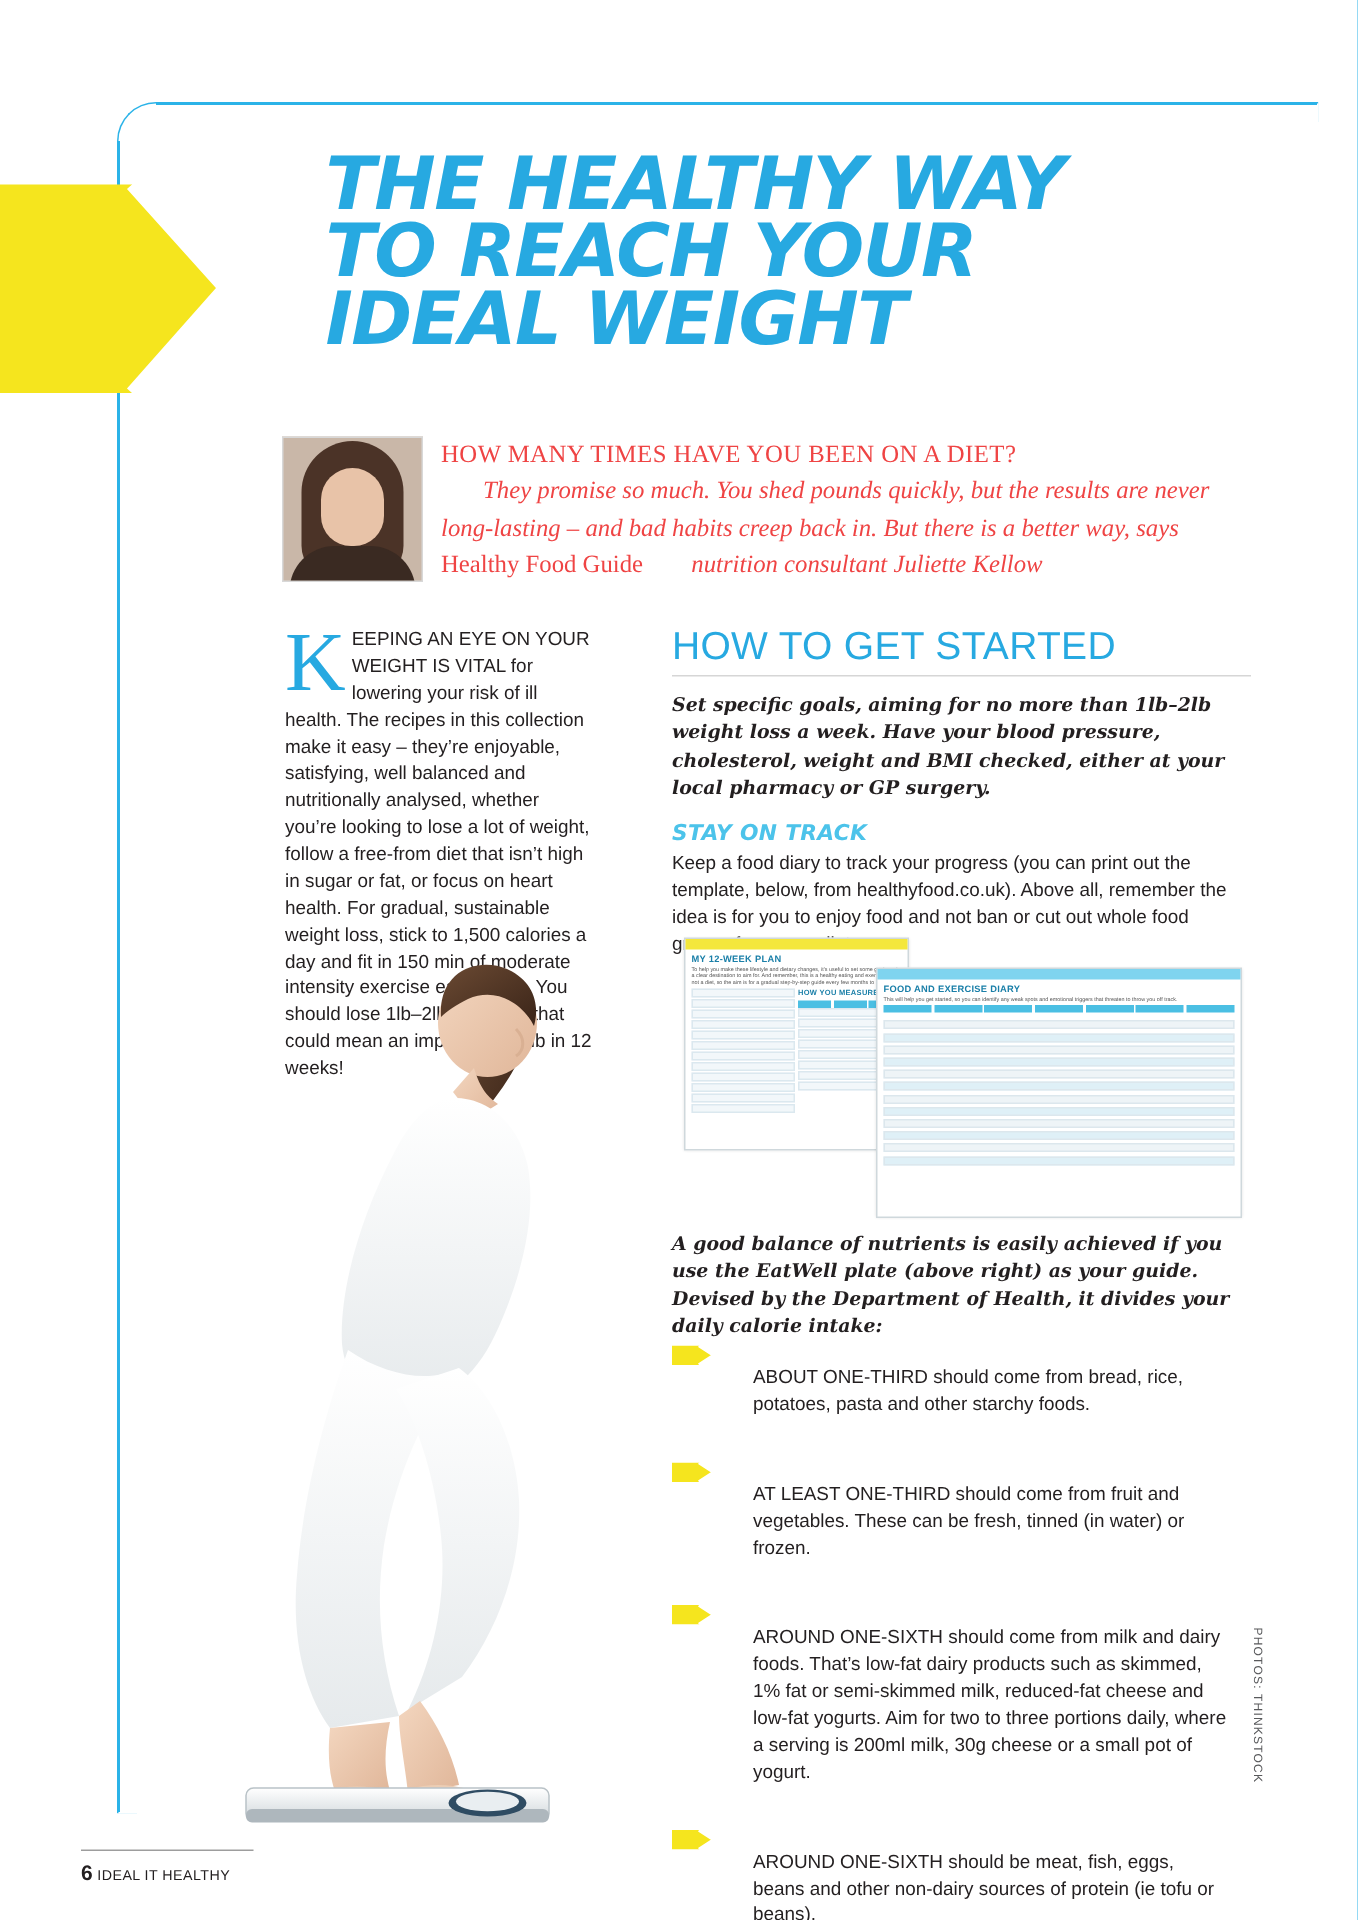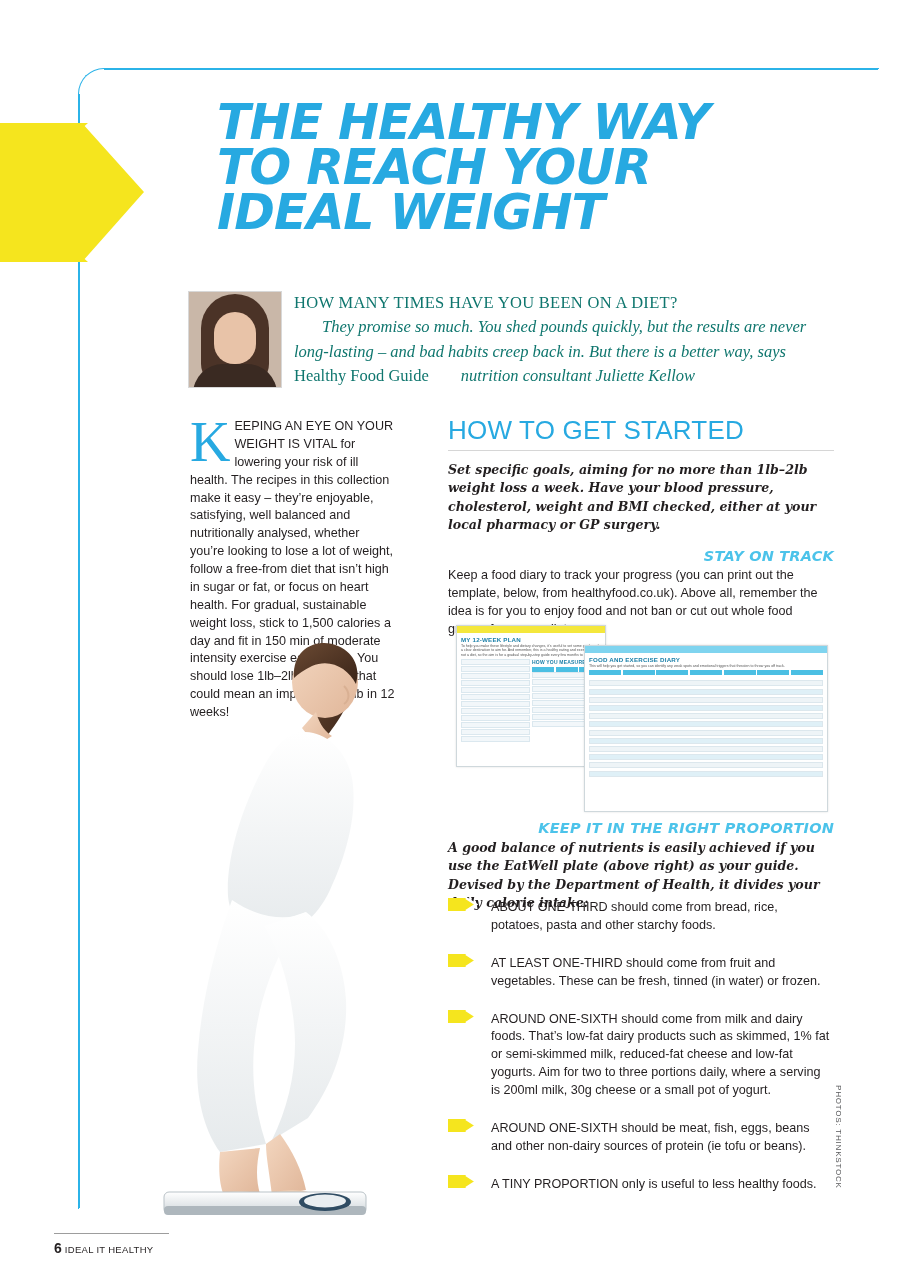--- a/index.html
+++ b/index.html
@@ -38,21 +38,21 @@
     position:absolute;left:188px;top:291px;width:92px;height:95px;
     background:#c9b7a8;border:1px solid #d8d8d8;overflow:hidden;
   }
   .portrait .hair{position:absolute;left:12px;top:2px;width:68px;height:92px;background:#4b3327;border-radius:34px 34px 22px 22px;}
   .portrait .face{position:absolute;left:25px;top:20px;width:42px;height:52px;background:#e8c3a8;border-radius:21px 21px 20px 20px;}
   .portrait .shoulders{position:absolute;left:4px;top:72px;width:84px;height:30px;background:#3a2a22;border-radius:40px 40px 0 0;}
   .portrait .bg{position:absolute;left:0;top:0;width:100%;height:100%;background:linear-gradient(#cfc7bd,#bdb3a6);z-index:-1;}
   .standfirst{
     position:absolute;left:294px;top:291px;width:540px;
     font-family:"Liberation Serif", serif;
-    font-size:16.5px;line-height:1.48;color:#0f766e;
+    font-size:16.5px;line-height:1.48;color:#ef4444;
   }
   .standfirst .q{display:block;letter-spacing:.3px;}
   .standfirst .it{font-style:italic;margin-left:28px;}
   
   .leftcol{
     position:absolute;left:190px;top:418px;width:205px;
     font-size:12.6px;line-height:1.42;color:#231f20;
   }
   .dropcap{
     float:left;font-family:"Liberation Serif", serif;
@@ -67,21 +67,20 @@
   }
   .rule{height:1px;background:#d6d6d6;margin:2px 0 10px 0;}
   .lead-bold{
     font-family:"DejaVu Serif", serif;font-weight:bold;font-style:italic;
     font-size:12.6px;line-height:1.45;margin:0 0 14px 0;
   }
   .h3{
     color:#4cc3ea;font-weight:bold;font-style:italic;font-size:14.5px;
     letter-spacing:.2px;text-transform:uppercase;margin:0 0 3px 0;
     font-family:"DejaVu Sans", sans-serif;
-    text-align:right;
   }
   .body{font-size:12.6px;line-height:1.42;margin:0;}
   
   .shots{position:absolute;left:448px;top:615px;width:386px;height:190px;}
   .shot{position:absolute;background:#ffffff;border:1px solid #cfd8dc;box-shadow:0 0 2px rgba(0,0,0,.12);}
   .shot-a{left:8px;top:10px;width:148px;height:140px;}
   .shot-b{left:136px;top:30px;width:242px;height:165px;}
   .shot-band{height:7px;background:#f4e73c;width:100%;}
   .shot-band2{height:7px;background:#7fd4ef;width:100%;}
   .shot-title{font-size:6.2px;font-weight:bold;color:#1a7fa8;padding:3px 4px 1px 4px;letter-spacing:.2px;}
@@ -93,21 +92,21 @@
   .mini-col{flex:1;}
   .mini-cell{height:3.4px;background:#f2f7fa;margin-bottom:1.6px;border:.4px solid #dbe8ef;}
   .shot-hdr{display:flex;gap:1.5px;padding:2px 4px;}
   .shot-hdr span{flex:1;height:5px;background:#4bbfe3;}
   
   .bullets{position:absolute;left:448px;top:895px;width:386px;}
   .bullet{display:flex;margin-bottom:12px;}
   .chev{
     flex:0 0 auto;width:30px;height:13px;margin:2px 9px 0 0;position:relative;
   }
-  .bullet p{margin:4px;font-size:12.6px;line-height:1.42;}
+  .bullet p{margin:15px;font-size:12.6px;line-height:1.42;}
   
   .credit{
     position:absolute;left:834px;top:1085px;
     writing-mode:vertical-rl;
     font-size:8px;letter-spacing:.8px;color:#58595b;
   }
   
   .footer-rule{position:absolute;left:54px;top:1233px;width:115px;height:1px;background:#9d9d9d;}
   .folio{position:absolute;left:54px;top:1240px;font-size:11px;color:#231f20;}
   .folio b{font-size:14px;color:#231f20;}
@@ -224,21 +223,20 @@
       <div class="mini-row alt"></div>
       <div class="mini-row"></div>
       <div class="mini-row alt"></div>
       <div class="mini-row"></div>
       <div class="mini-row alt"></div>
     </div>
   </div>
 </div>
 
 <div style="position:absolute;left:448px;top:820px;width:386px;">
-  <h3 class="h3">KEEP IT IN THE RIGHT PROPORTION</h3>
   <p class="lead-bold" style="margin-bottom:0;">A good balance of nutrients is easily achieved if you use the EatWell plate (above right) as your guide. Devised by the Department of Health, it divides your daily calorie intake:</p>
 </div>
 
 <div class="bullets">
 
   <div class="bullet">
     <span class="chev">
       <svg width="30" height="13" viewBox="0 0 30 13">
           <polygon points="0,0 18,0 28,6.5 18,13 0,13" fill="#f5e51e"></polygon>
           <polyline points="18,0 28,6.5 18,13" fill="none" stroke="#ffffff" stroke-width="2.4"></polyline>

